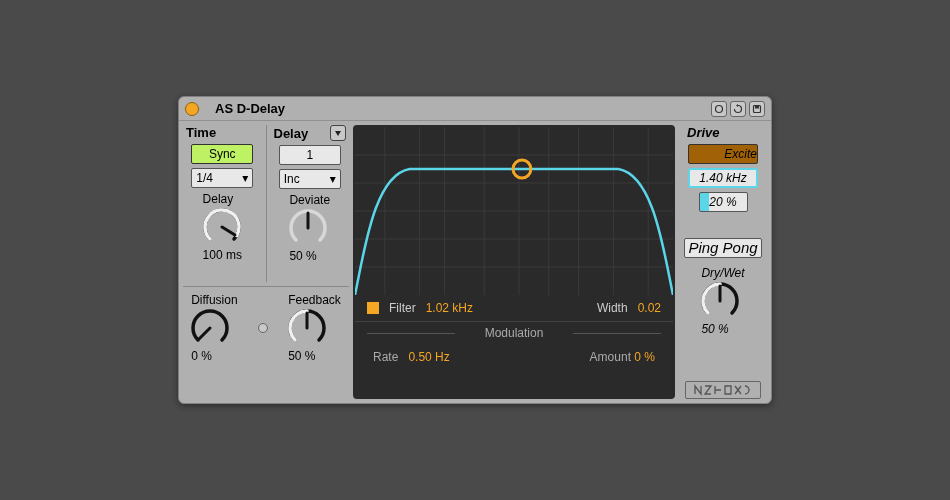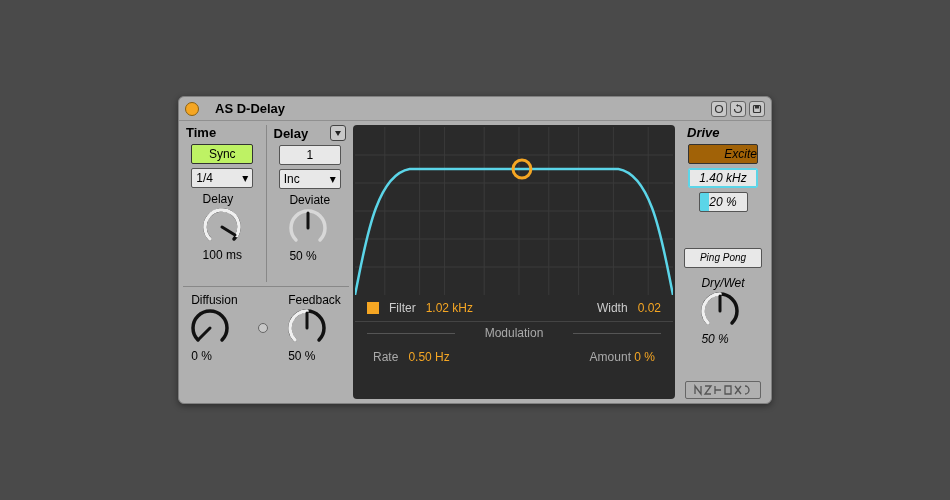--- a/index.html
+++ b/index.html
@@ -282,24 +282,24 @@
     line-height: 18px;
     cursor: pointer;
   }
   .pingpong-btn {
     width: 78px;
     height: 20px;
     background: #e8e8e8;
     border: 1px solid #555;
     border-radius: 2px;
     text-align: center;
-    font-size: 10px;
-    line-height: 18px;
-    cursor: pointer;
-    margin-top: 32px;
+    font-size: 15px;
+    line-height: 18px;
+    cursor: pointer;
+    margin-top: 22px;
   }
   .logo {
     margin-top: auto;
     width: 76px;
     height: 18px;
     border: 1px solid #666;
     border-radius: 2px;
     display: flex;
     align-items: center;
     justify-content: center;

